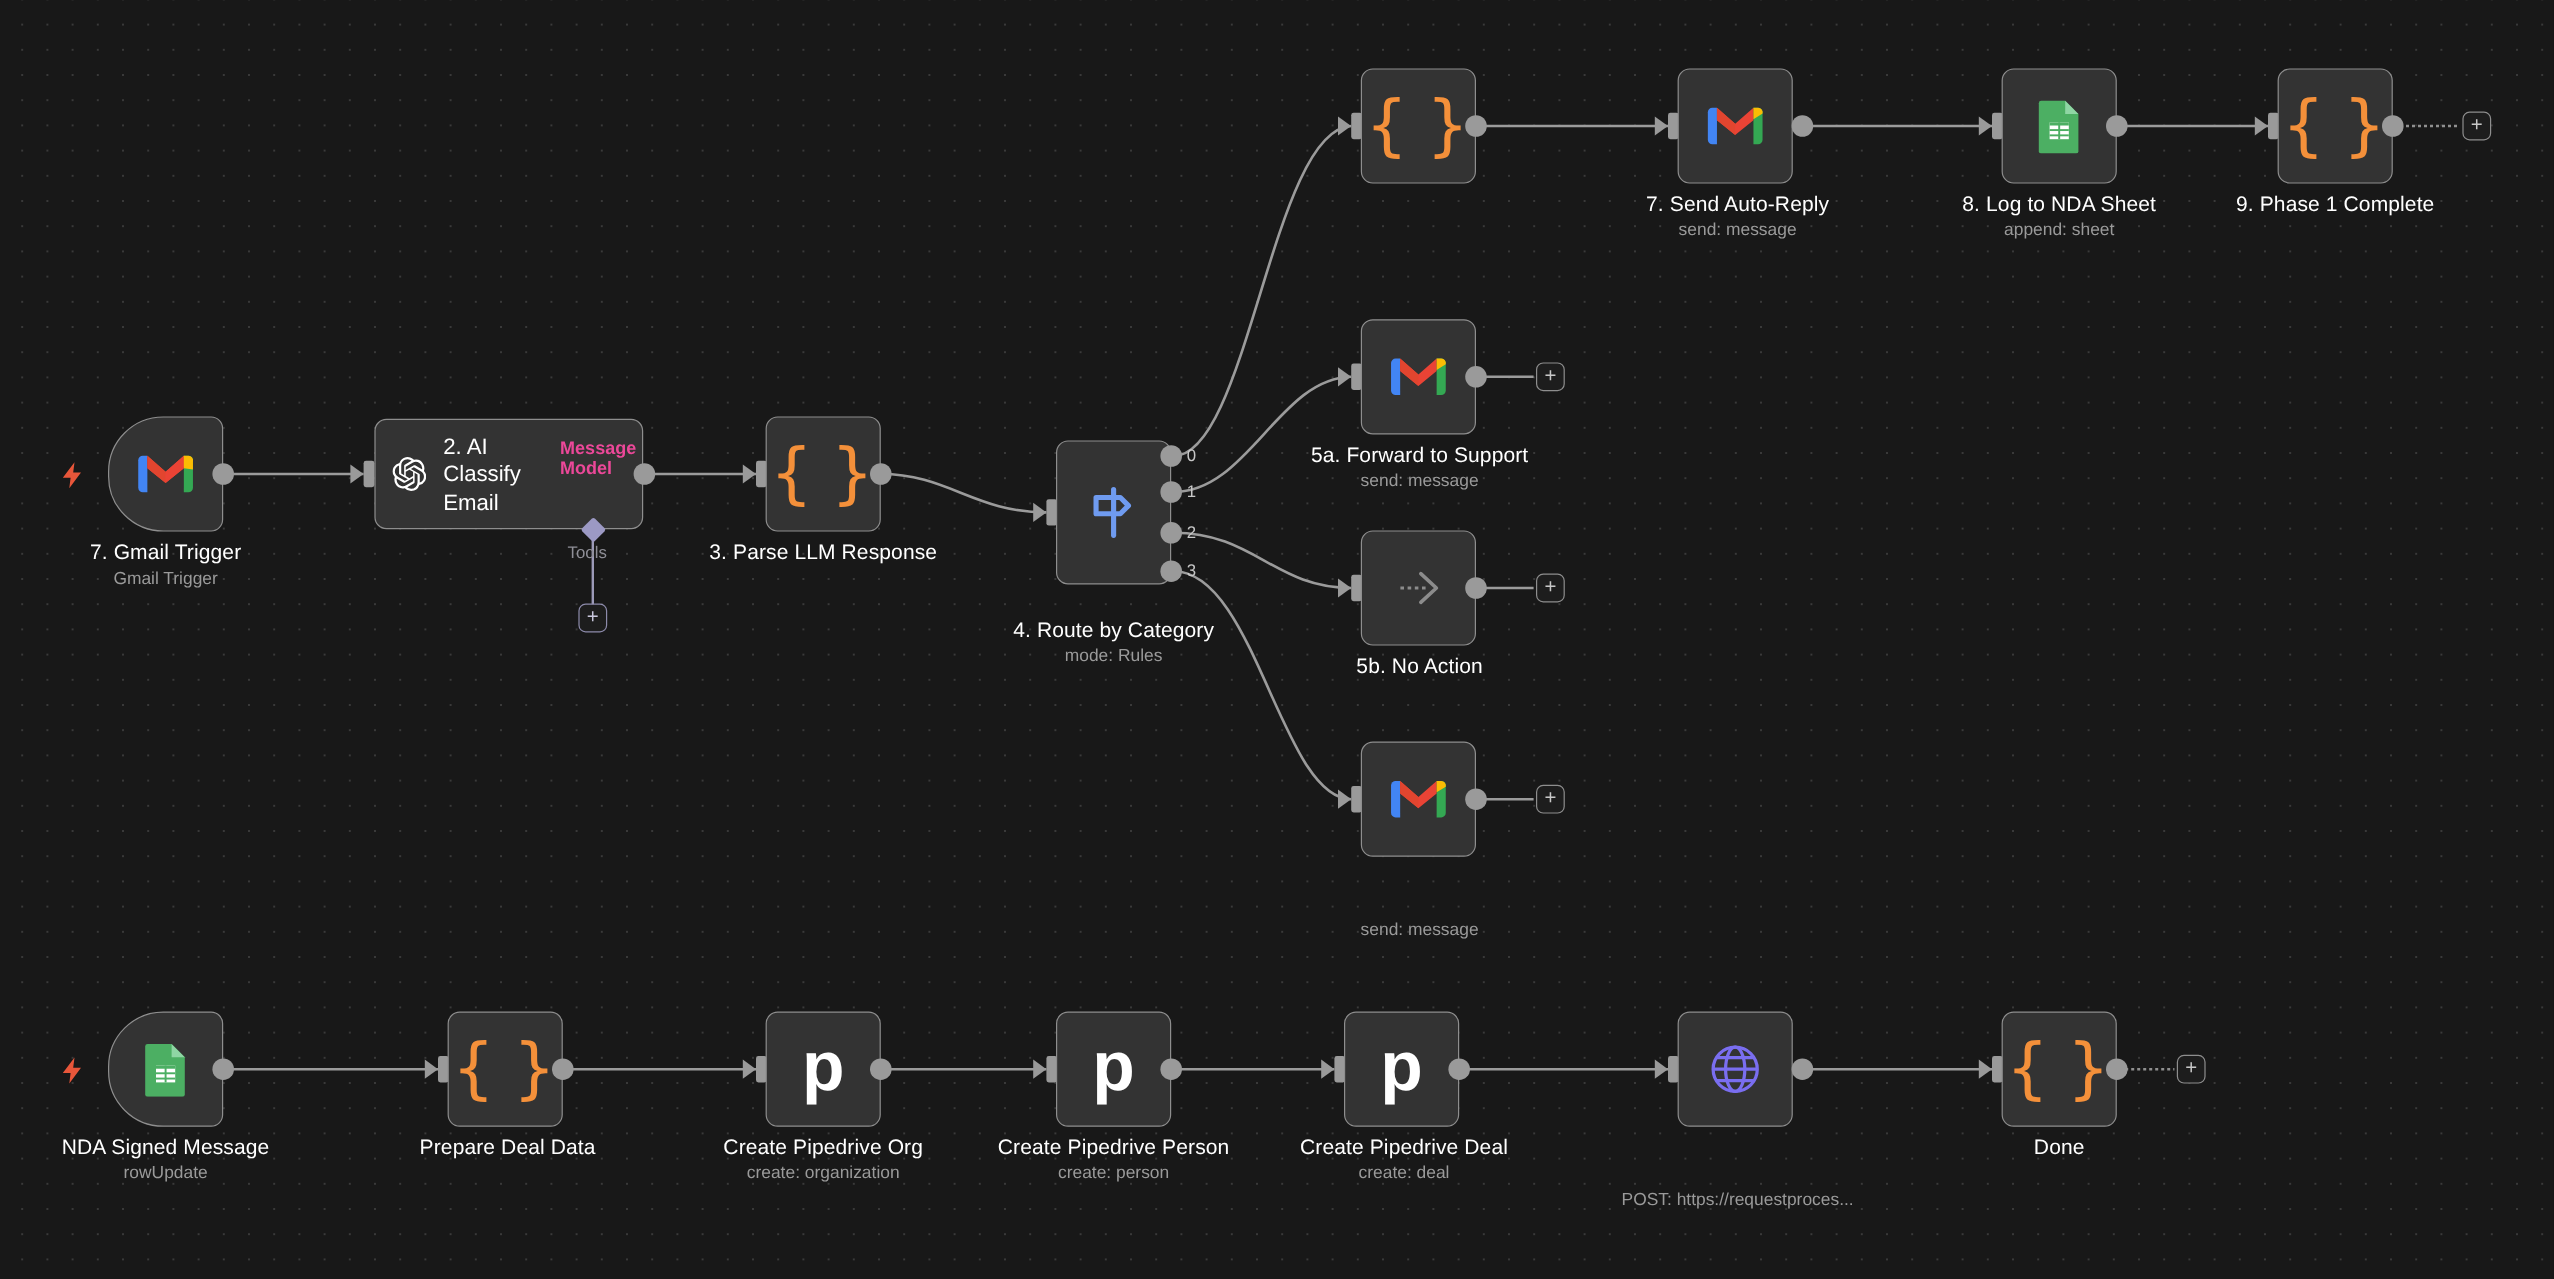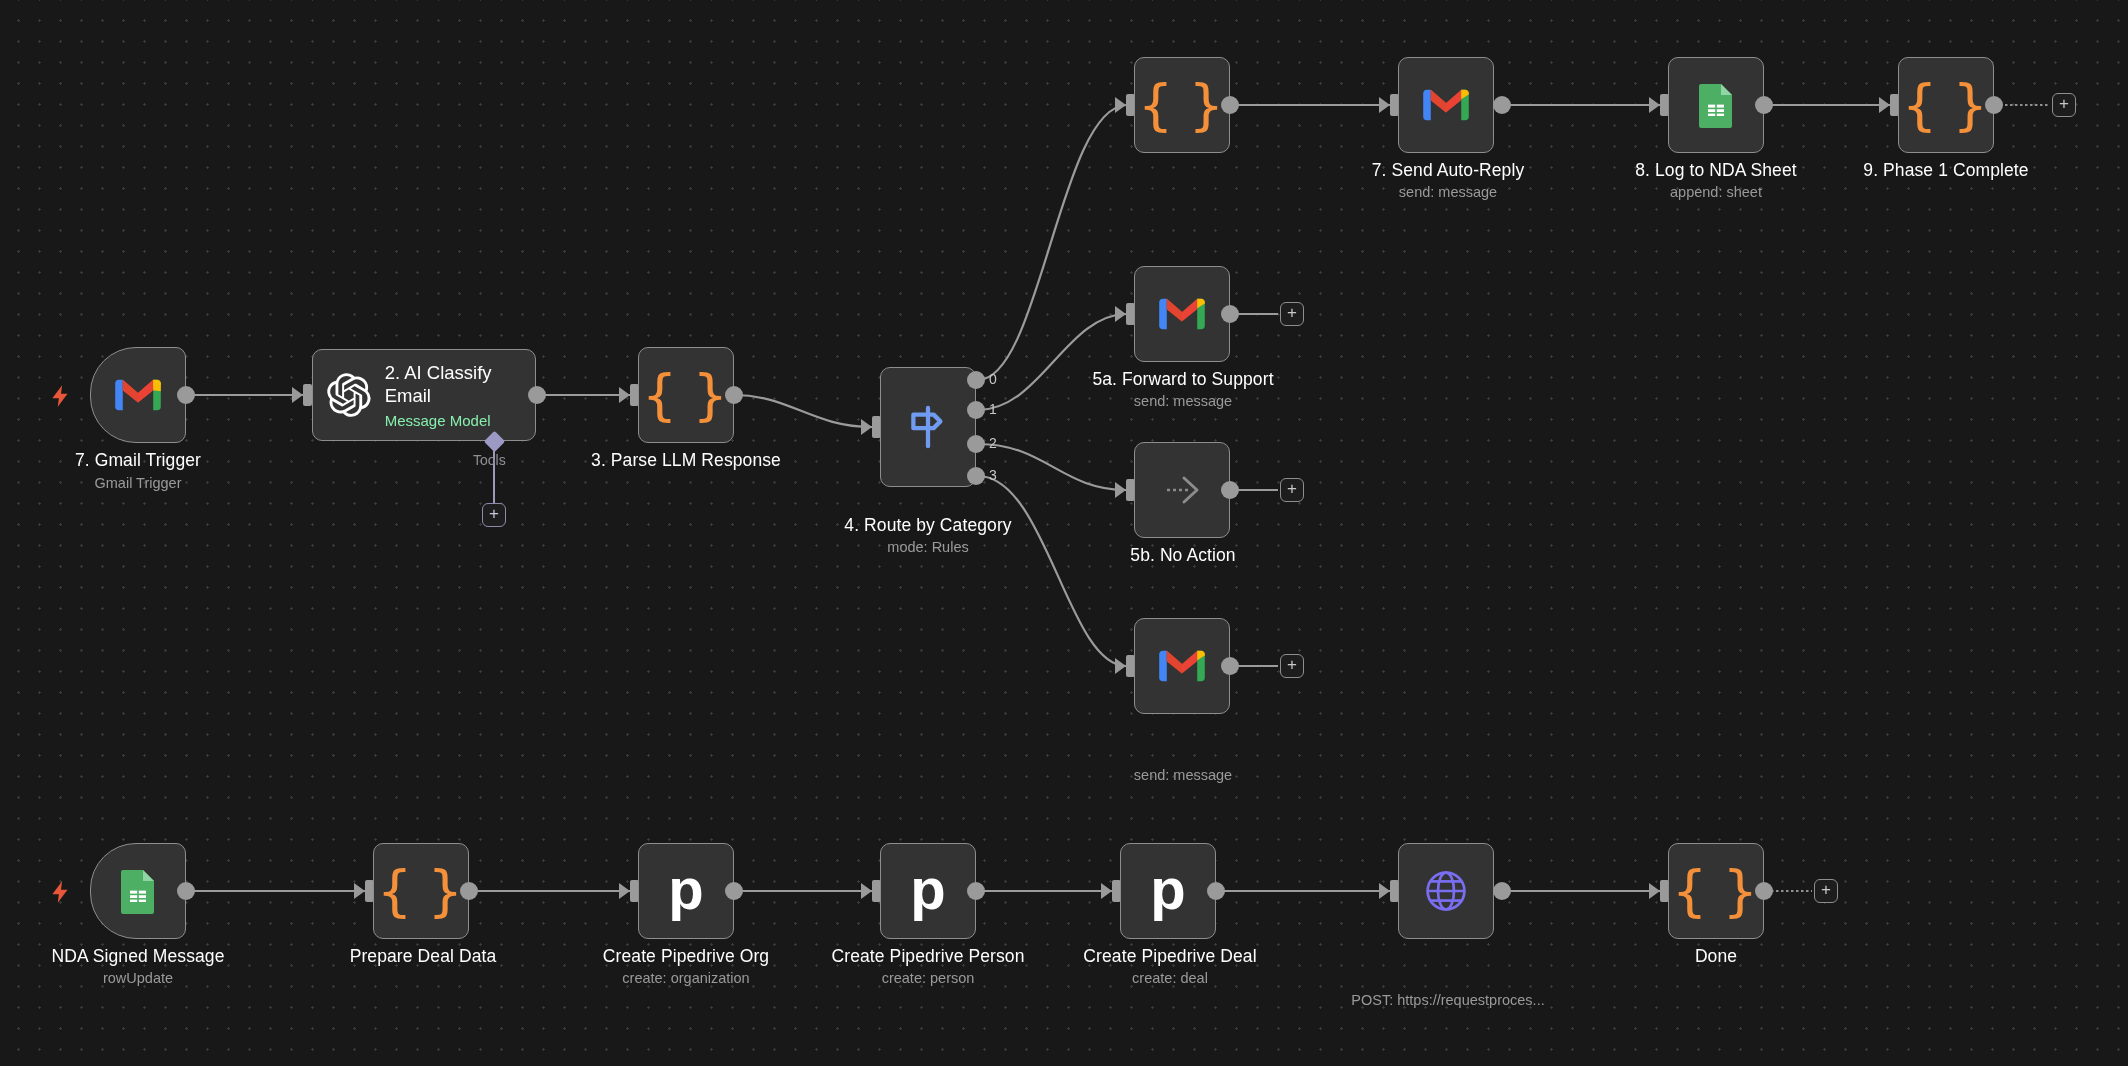--- a/index.html
+++ b/index.html
@@ -156,31 +156,32 @@
   .icon-p {
     color: #ffffff;
     font-size: 58px;
     line-height: 52px;
     font-family: "Liberation Sans", sans-serif;
     font-weight: 700;
     position: relative;
     top: -2px;
   }
   .icon-arrow { color: #8c8c8c; }
-  .wide-text { display: flex; flex-direction: column; justify-content: flex-end; }
+  .wide-text { display: flex; justify-content: flex-end; }
   .wide-title {
     color: #ffffff;
     font-size: 18.5px;
     line-height: 1.25;
     max-width: 160px;
   }
   .wide-sub {
-    color: #86efac;
+    color: #ec4899;
     font-size: 15px;
     margin-top: 5px;
+    font-weight: bold;
   }
 </style>
 </head>
 <body>
 
 <div id="canvas">
 
   <svg id="edges">
 
     <path class="edge-path" d="M 190 395 L 303 395"></path>

